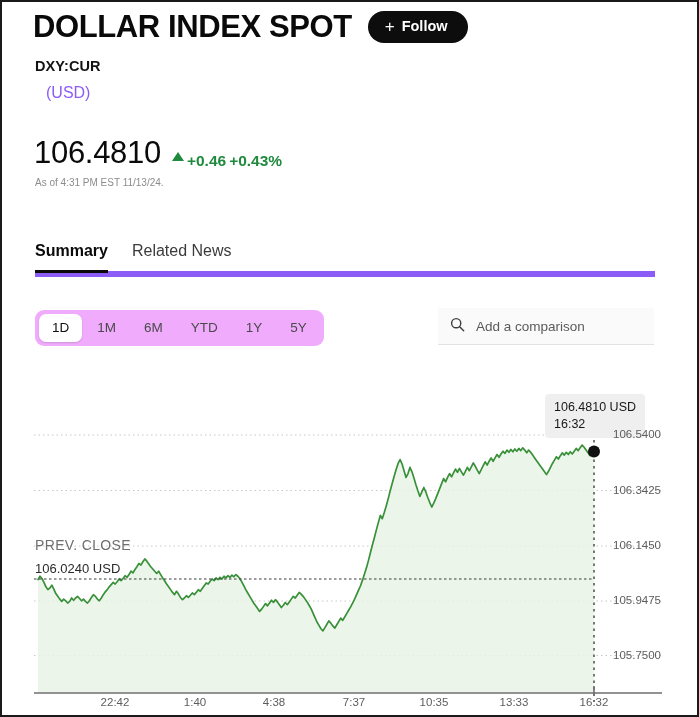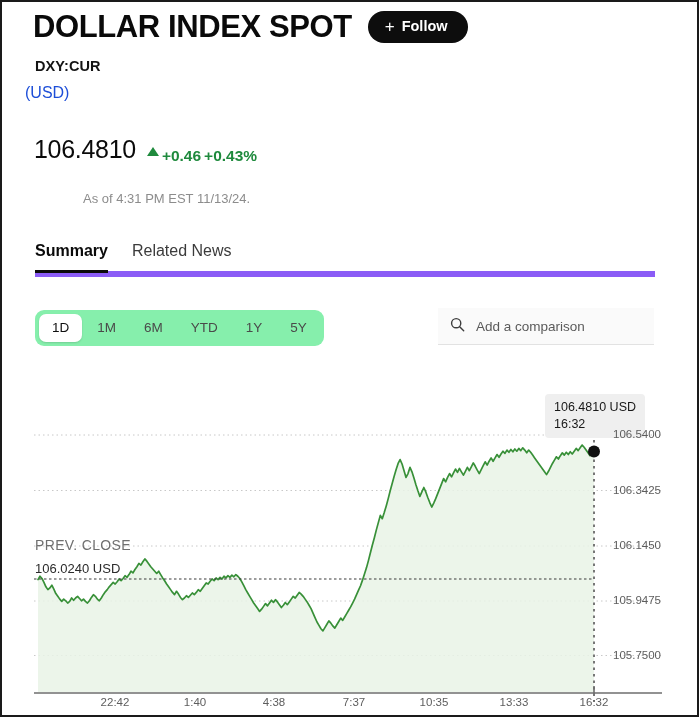--- a/index.html
+++ b/index.html
@@ -67,38 +67,38 @@
     position: absolute;
     left: 33px;
     top: 56px;
     font-size: 14.5px;
     font-weight: 700;
     color: #141414;
     letter-spacing: 0.1px;
   }
   .currency {
     position: absolute;
-    left: 23px;
+    left: 44px;
     top: 82px;
     font-size: 16px;
     font-weight: 400;
-    color: #1d4ed8;
+    color: #8b5cf6;
   }
 
   
   .quote-row {
     position: absolute;
     left: 32px;
     top: 135px;
     display: flex;
     align-items: baseline;
     gap: 11px;
   }
   .quote-price {
-    font-size: 25px;
+    font-size: 31px;
     font-weight: 400;
     color: #0a0a0a;
     letter-spacing: -0.3px;
     line-height: 1;
   }
   .quote-change {
     display: inline-flex;
     align-items: flex-start;
     gap: 3px;
     color: #1f8a3d;
@@ -113,24 +113,23 @@
     border-left: 6px solid transparent;
     border-right: 6px solid transparent;
     border-bottom: 9px solid #1f8a3d;
     display: inline-block;
     position: relative;
     top: 0px;
   }
   .asof {
     position: absolute;
     left: 33px;
-    top: 189px;
-    font-size: 13px;
+    top: 175px;
+    font-size: 10px;
     color: #8c8c8c;
-    margin-left: 48px;
   }
 
   
   .tabs {
     position: absolute;
     left: 33px;
     top: 240px;
     width: 620px;
     display: flex;
     gap: 24px;
@@ -159,21 +158,21 @@
     background: #0a0a0a;
   }
 
   
   .range-group {
     position: absolute;
     left: 33px;
     top: 308px;
     display: flex;
     align-items: center;
-    background: #86efac;
+    background: #f0abfc;
     border-radius: 9px;
     padding: 4px;
     gap: 2px;
   }
   .range-btn {
     font-size: 13.5px;
     color: #4a4a4a;
     padding: 6px 13px;
     border-radius: 7px;
     border: none;

